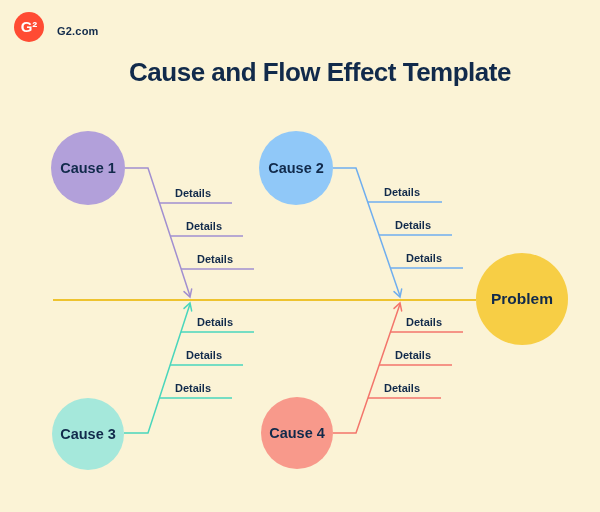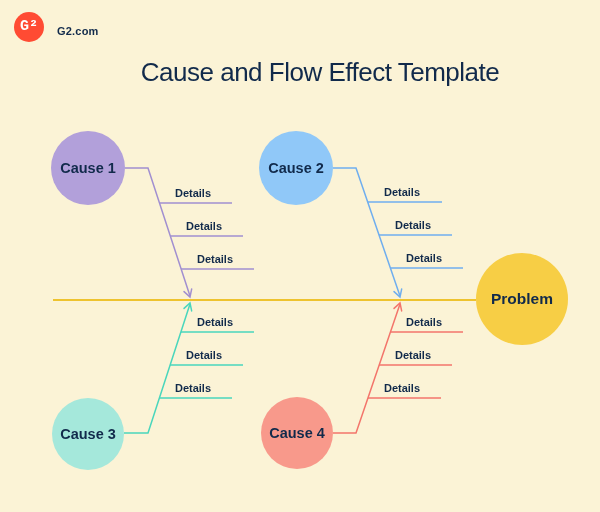--- a/index.html
+++ b/index.html
@@ -27,37 +27,37 @@
   .brand {
     font-size: 11px;
     font-weight: 700;
     letter-spacing: 0.2px;
   }
   .title {
     position: absolute;
     top: 57px; left: 0; right: 0;
     text-align: center;
     font-size: 26px;
-    font-weight: 400;
+    font-weight: 700;
     letter-spacing: -0.5px;
     padding-left: 40px;
   }
   .diagram {
     position: absolute;
     top: 0; left: 0;
   }
   .cause-label { font-size: 14.5px; font-weight: 700; }
   .problem-label { font-size: 15.5px; font-weight: 700; }
   .detail-label { font-size: 11px; font-weight: 700; }
 </style>
 </head>
 <body style="background-color: rgb(251, 243, 214);">
 
 <div class="header">
-  <div class="logo" style="background-color: rgb(255, 75, 51); font-family: Liberation Mono, monospace;">G²</div>
+  <div class="logo" style="background-color: rgb(255, 75, 51);">G²</div>
   <div class="brand" style="color: rgb(17, 42, 75); margin-top: 8px;">G2.com</div>
 </div>
 
 <h1 class="title" style="color: rgb(17, 42, 75);">Cause and Flow Effect Template</h1>
 
 <svg class="diagram" width="600" height="512" viewBox="0 0 600 512" fill="#112A4B">
 
   <line x1="53" y1="300" x2="476" y2="300" stroke-width="2" stroke="#EEC32F"></line>
 
   <g>

